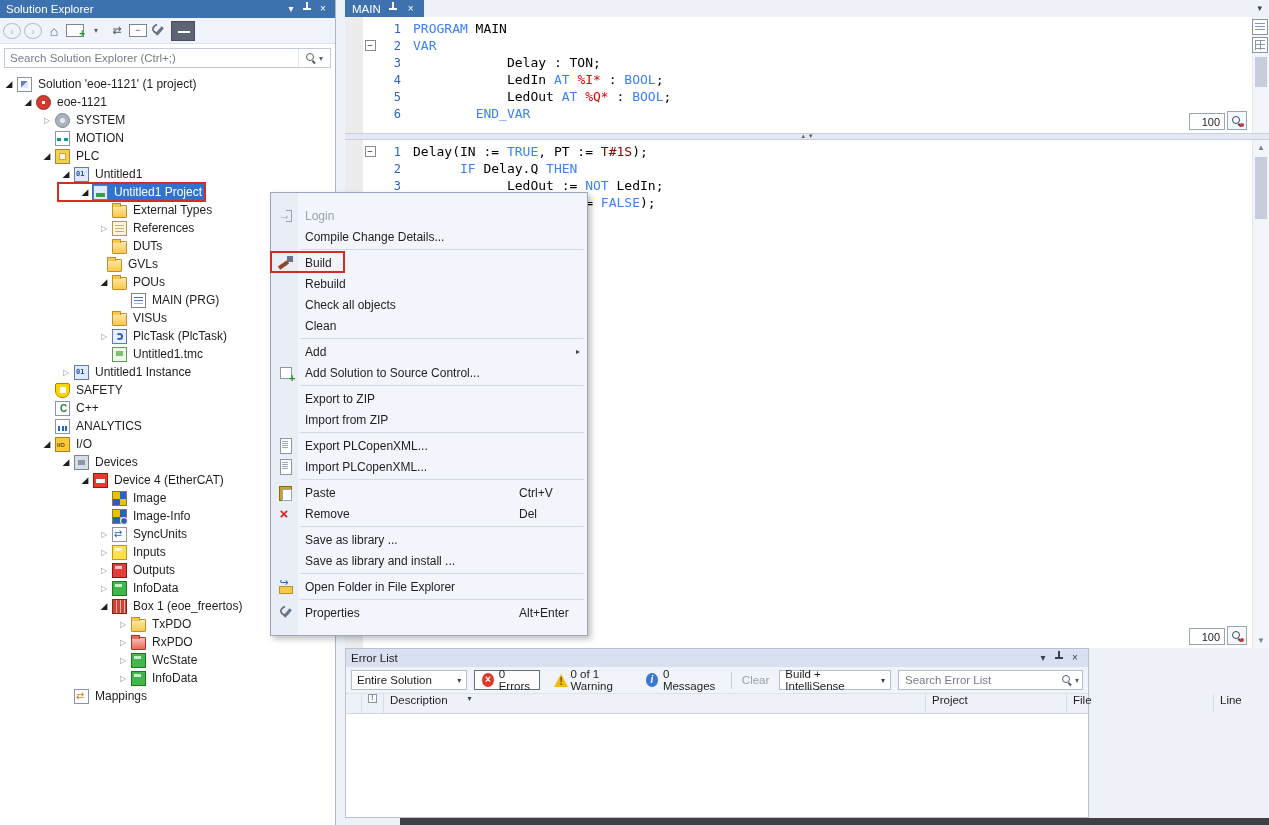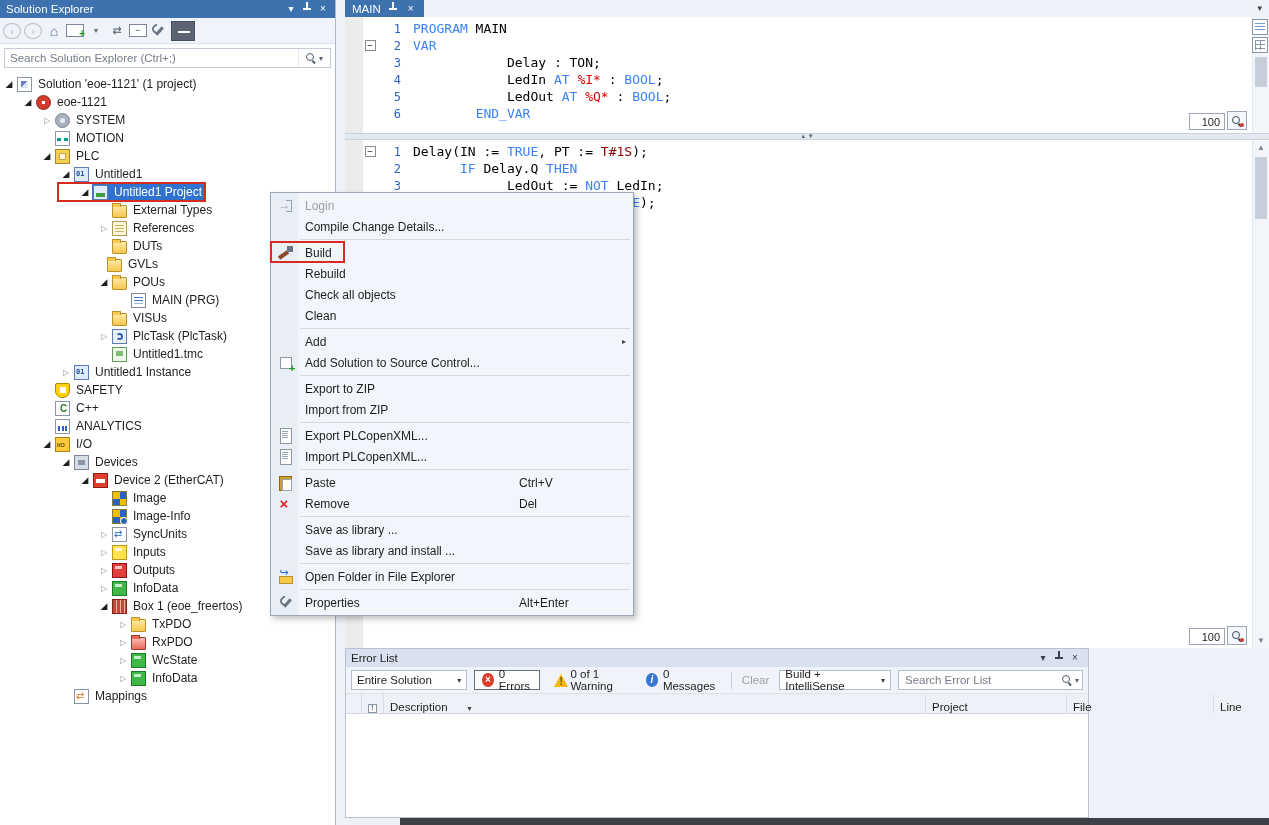--- a/index.html
+++ b/index.html
@@ -98,21 +98,21 @@
 [data-name="outputs-icon"]::after{content:"";position:absolute;left:2px;top:2px;width:7px;height:3px;background:#f8c8c8}
 [data-name="infodata-icon"],[data-name="wcstate-icon"]{background:#41b649;border:1px solid #1d7a24}
 [data-name="infodata-icon"]::after,[data-name="wcstate-icon"]::after{content:"";position:absolute;left:2px;top:2px;width:7px;height:3px;background:#c8eccc}
 [data-name="box-icon"]{background:repeating-linear-gradient(90deg,#cc4438 0 3px,#f0b0a6 3px 4px);border:1px solid #84241a}
 [data-name="rxpdo-icon"]{background:linear-gradient(#f8c0b8,#e86a5a);border:1px solid #9a3a2a;border-radius:1px;margin-top:2px;height:13px}
 [data-name="rxpdo-icon"]::before{content:"";position:absolute;left:-1px;top:-3px;width:7px;height:3px;background:#e86a5a;border:1px solid #9a3a2a;border-bottom:none}
 [data-name="mappings-icon"]{background:#fff;border:1px solid #8a95a5}
 [data-name="mappings-icon"]::after{content:"⇄";position:absolute;left:1px;top:0;font-size:10px;color:#d87a1a}
 
 
-#ctx{position:absolute;left:270px;top:192px;width:364px;background:linear-gradient(to right,#e9edf5 0,#e9edf5 27px,#f2f5fb 27px);border:1px solid #9ba6b8;box-shadow:3px 3px 6px rgba(0,0,0,.25);padding:2px 0;z-index:50}
+#ctx{position:absolute;left:270px;top:192px;width:318px;background:linear-gradient(to right,#e9edf5 0,#e9edf5 27px,#f2f5fb 27px);border:1px solid #9ba6b8;box-shadow:3px 3px 6px rgba(0,0,0,.25);padding:12px 0;z-index:50}
 .menu-item{height:21px;display:flex;align-items:center;position:relative;padding-left:2px}
 .mi-icon{width:25px;flex:0 0 25px;display:flex;justify-content:center;align-items:center}
 .mi-ic{width:16px;height:16px;position:relative;display:inline-block}
 .mi-label{padding-left:7px}
 .menu-item.disabled .mi-label{color:#9aa2ae}
 .mi-shortcut{position:absolute;left:248px}
 .mi-sub{position:absolute;right:7px;font-size:8px;color:#3a4150}
 .menu-sep{height:1px;background:#d3d9e4;margin:2px 3px 2px 29px}
 .menu-anno{position:absolute;left:-1px;top:-1px;width:75px;height:22px;border:2px solid #d62b20;pointer-events:none}
 [data-name="login-icon"]::after{content:"→";position:absolute;left:1px;top:0;color:#9aa2b0;font-size:12px}
@@ -180,21 +180,21 @@
 .info-circ{width:14px;height:14px;border-radius:50%;background:#3a77d2;color:#fff;font:bold 10px/14px "Liberation Sans",sans-serif;text-align:center;font-style:italic}
 .warn-tri{position:relative;width:15px;height:13px}
 .warn-tri::before{content:"";position:absolute;left:0;top:0;border-left:7px solid transparent;border-right:7px solid transparent;border-bottom:13px solid #f5b80a}
 .warn-tri::after{content:"!";position:absolute;left:5px;top:1px;font:bold 10px/13px "Liberation Sans",sans-serif;color:#6a4e00}
 .el-sep{width:1px;height:17px;background:#c8cfdb}
 .el-clear{color:#98a0ac;padding:0 3px}
 .el-search{margin-left:auto;width:223px;height:20px;border:1px solid #b4bdcb;background:#fff;display:flex;align-items:center;padding:0 3px 0 6px;gap:3px}
 .el-search input{border:none;outline:none;flex:1;font:11.5px "Liberation Sans",sans-serif;color:#444;background:transparent}
 .el-search input::placeholder{color:#767c88}
 .el-header{height:20px;background:#eef1f8;border-bottom:1px solid #cfd6e2;display:flex;align-items:stretch;font-size:11.5px;flex:0 0 20px}
-.el-hcell{display:flex;align-items:flex-end;padding:0 6px;border-right:1px solid #d8dee9;gap:20px}
+.el-hcell{display:flex;align-items:flex-start;padding:0 6px;border-right:1px solid #d8dee9;gap:20px}
 .el-hc0{width:16px;flex:0 0 16px;padding:0}
 .el-hc1{width:22px;flex:0 0 22px;justify-content:center;padding:0}
 .el-hc-desc{width:542px;flex:0 0 542px}
 .el-hc-proj{width:141px;flex:0 0 141px}
 .el-hc-file{width:147px;flex:0 0 147px}
 .el-hc-line{flex:1;border-right:none}
 .hdr-ico{width:9px;height:9px;border:1px solid #8a95a5;background:#fff;position:relative}
 .hdr-ico::after{content:"!";position:absolute;left:2px;top:-2px;font:bold 8px/10px "Liberation Sans",sans-serif;color:#6a7484}
 .el-body{flex:1;background:#fff}
 #bottom-strip{position:absolute;left:400px;top:818px;width:869px;height:7px;background:#3e4045}
@@ -424,21 +424,21 @@
             <span class="ti" data-name="devices-icon"></span>
             <span class="tree-label" data-name="tree-item-label">Devices</span>
           </span>
         </span>
       </div>
       <div class="tree-row" data-name="tree-item-device-4-ethercat" style="padding-left: 78px;">
         <span class="row-content" data-name="tree-item-content">
           <span class="expander" data-name="expand-arrow-expanded-icon">◢</span>
           <span class="tree-inner" data-name="tree-item-inner">
             <span class="ti" data-name="ethercat-icon"></span>
-            <span class="tree-label" data-name="tree-item-label">Device 2 (EtherCAT)</span>
+            <span class="tree-label" data-name="tree-item-label">Device 4 (EtherCAT)</span>
           </span>
         </span>
       </div>
       <div class="tree-row" data-name="tree-item-image" style="padding-left: 97px;">
         <span class="row-content" data-name="tree-item-content">
           <span class="expander" data-name="expander-spacer"></span>
           <span class="tree-inner" data-name="tree-item-inner">
             <span class="ti" data-name="image-icon"></span>
             <span class="tree-label" data-name="tree-item-label">Image</span>
           </span>

